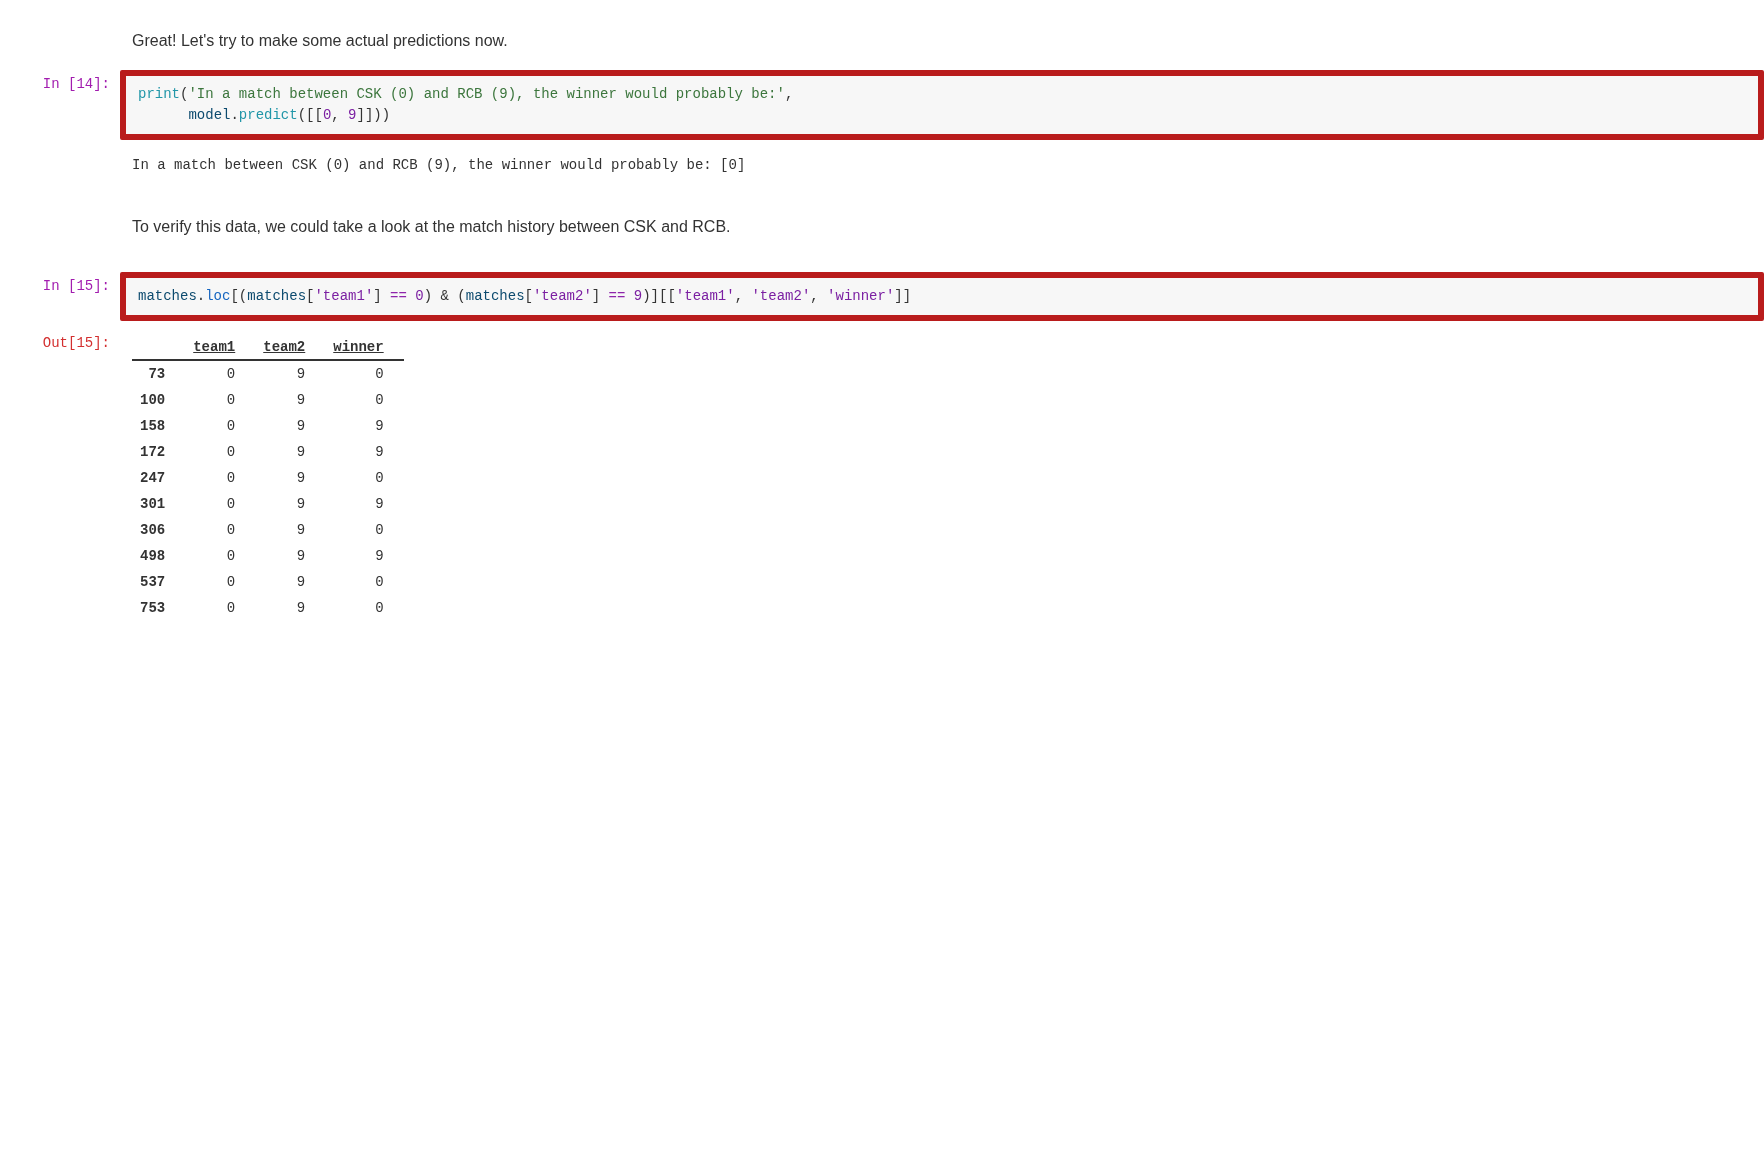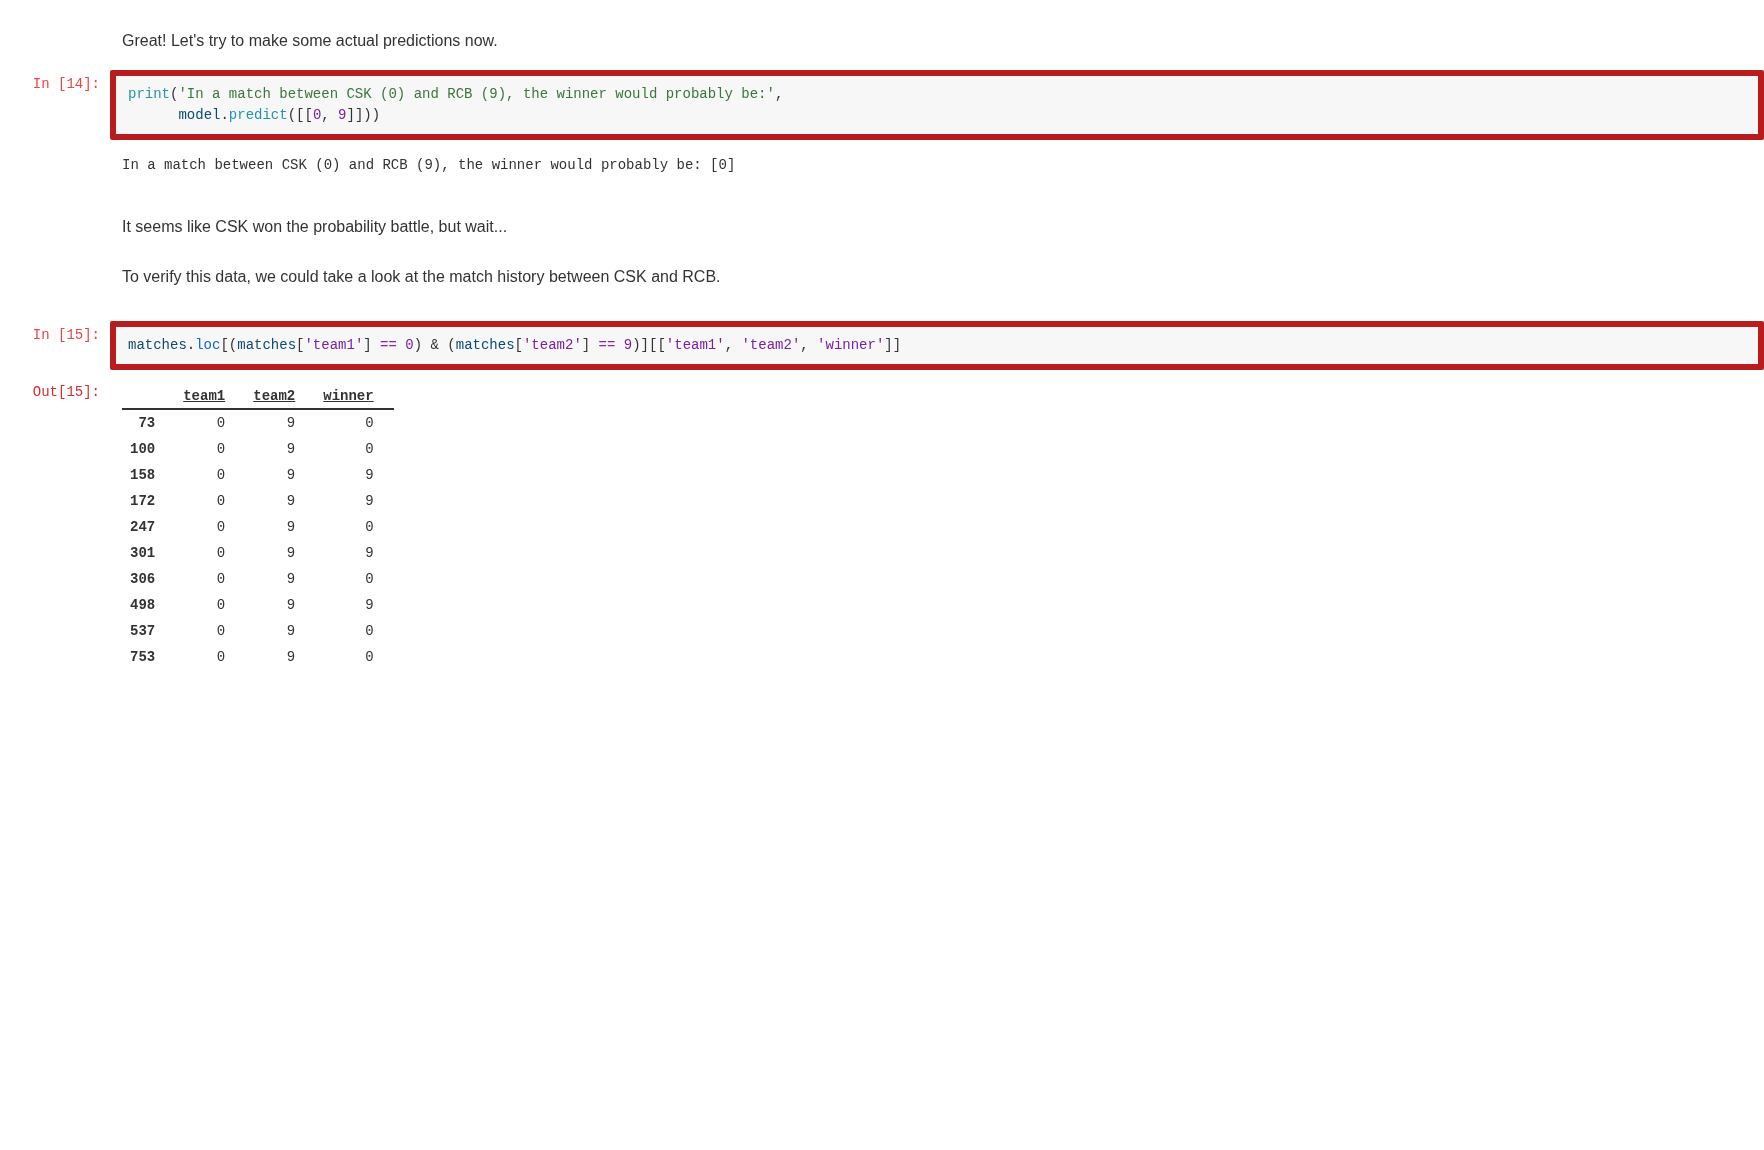--- a/index.html
+++ b/index.html
@@ -12,28 +12,29 @@
     .notebook {
       max-width: 1764px;
       padding: 20px 0;
     }
     .cell {
       display: flex;
       flex-direction: row;
       align-items: flex-start;
       margin-bottom: 8px;
       width: 100%;
+      padding-left: 10px;
     }
     .cell-label {
       min-width: 110px;
       padding-right: 10px;
       padding-top: 6px;
       font-family: 'Courier New', Courier, monospace;
       font-size: 14px;
-      color: #ef4444;
+      color: #a21caf;
       text-align: right;
       flex-shrink: 0;
     }
     .cell-label.output {
       color: #d32f2f;
     }
     .cell-content {
       flex: 1;
       min-width: 0;
     }
@@ -128,26 +129,20 @@
 
   <div class="cell">
     <div class="cell-label">&nbsp;</div>
     <div class="cell-content">
       <div class="code-output">In a match between CSK (0) and RCB (9), the winner would probably be: [0]</div>
     </div>
   </div>
 
   <div class="spacer"></div>
 
-  <div class="cell">
-    <div class="cell-label">&nbsp;</div>
-    <div class="cell-content">
-      <div class="text-cell">It seems like CSK won the probability battle, but wait...</div>
-    </div>
-  </div>
 
   <div class="cell">
     <div class="cell-label">&nbsp;</div>
     <div class="cell-content">
       <div class="text-cell">To verify this data, we could take a look at the match history between CSK and RCB.</div>
     </div>
   </div>
 
   <div class="spacer"></div>
 

